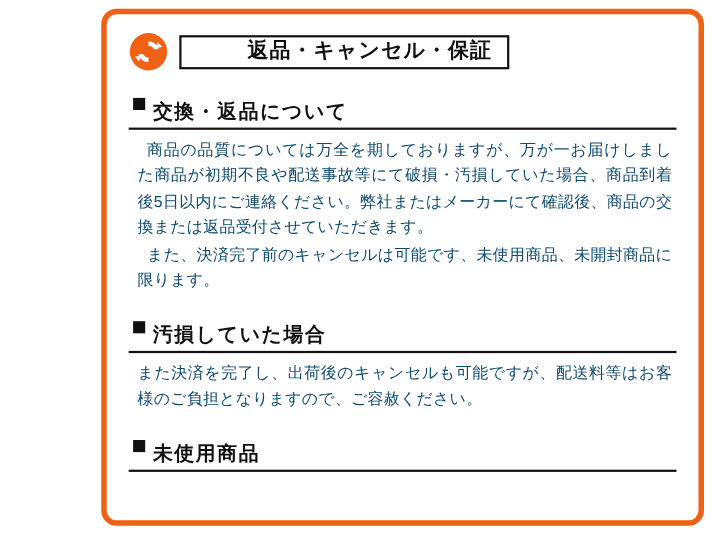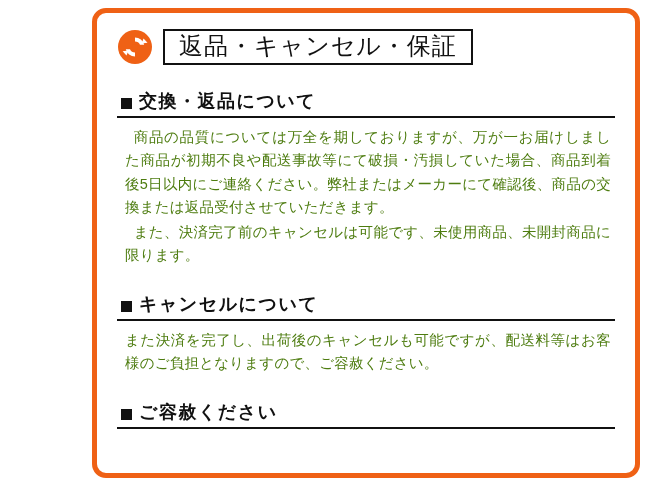--- a/index.html
+++ b/index.html
@@ -49,34 +49,34 @@
     flex: 0 0 36px;
     position: relative;
   }
   .title-box {
     border: 2px solid #111111;
     padding: 3px 14px 5px 14px;
     display: inline-block;
     line-height: 1;
   }
   .title-text {
-    font-size: 24px;
-    font-weight: normal;
+    font-size: 19px;
+    font-weight: bold;
     letter-spacing: 1px;
     color: #111111;
     white-space: nowrap;
+    margin-left: 46px;
   }
 
   
   .section {
     margin: 0 0 6px 0;
   }
   .section-head {
     display: flex;
-    align-items: flex-end;
     gap: 7px;
     border-bottom: 2px solid #111111;
     padding: 0 0 3px 4px;
     margin: 24px 2px 8px 2px;
   }
   .sq {
     width: 11px;
     height: 11px;
     background: #111111;
     display: inline-block;
@@ -90,21 +90,21 @@
     color: #111111;
     white-space: nowrap;
   }
   .body-block {
     padding: 0 6px 0 10px;
   }
   .para {
     font-size: 14.5px;
     line-height: 1.62;
     letter-spacing: 0.2px;
-    color: #4d7c0f;
+    color: #0c4a6e;
     margin: 0 0 1px 0;
     text-align: justify;
   }
   .para.indent {
     text-indent: 0.6em;
   }
 </style>
 </head>
 <body>
 
@@ -135,30 +135,30 @@
         </div>
         <div class="body-block">
           <p class="para indent">商品の品質については万全を期しておりますが、万が一お届けしました商品が初期不良や配送事故等にて破損・汚損していた場合、商品到着後5日以内にご連絡ください。弊社またはメーカーにて確認後、商品の交換または返品受付させていただきます。</p>
           <p class="para indent">また、決済完了前のキャンセルは可能です、未使用商品、未開封商品に限ります。</p>
         </div>
       </div>
 
       <div class="section">
         <div class="section-head">
           <span class="sq"></span>
-          <span class="section-title">キャンセルについて</span>
+          <span class="section-title">汚損していた場合</span>
         </div>
         <div class="body-block">
           <p class="para">また決済を完了し、出荷後のキャンセルも可能ですが、配送料等はお客様のご負担となりますので、ご容赦ください。</p>
         </div>
       </div>
 
       <div class="section">
         <div class="section-head">
           <span class="sq"></span>
-          <span class="section-title">ご容赦ください</span>
+          <span class="section-title">未使用商品</span>
         </div>
 
       </div>
 
     </div>
   </div>
 </div>
 
 </body></html>

